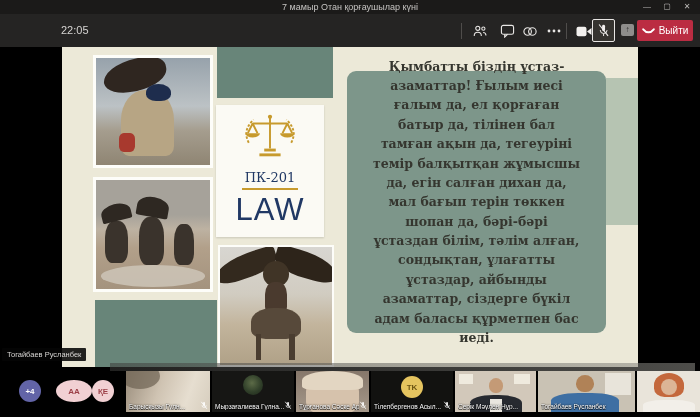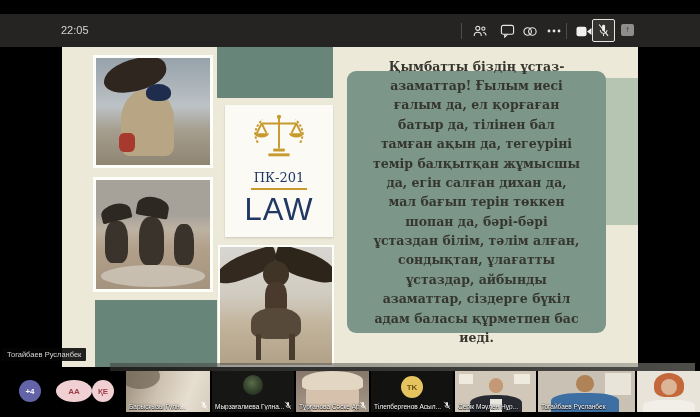--- a/index.html
+++ b/index.html
@@ -53,21 +53,21 @@
   
   .im3{background:linear-gradient(#d8d6d1 0%,#d1ccc1 40%,#c2b49c 66%,#b0a187 100%);}
   .im3 .wingL{left:-6%;top:6%;width:58%;height:20%;background:#33291e;border-radius:80% 20% 60% 40%;transform:rotate(-18deg);}
   .im3 .wingR{left:48%;top:4%;width:58%;height:22%;background:#2d241a;border-radius:20% 80% 40% 60%;transform:rotate(16deg);}
   .im3 .ebody{left:38%;top:12%;width:24%;height:22%;background:#403426;border-radius:50%;}
   .im3 .rider{left:40%;top:30%;width:20%;height:26%;background:#4a3a2e;border-radius:40% 40% 20% 20%;}
   .im3 .horse{left:28%;top:52%;width:44%;height:26%;background:#57493a;border-radius:45% 45% 30% 30%;}
   .im3 .leg{top:74%;width:5%;height:22%;background:#4a3d30;}
 
   
-  .logocard{position:absolute;left:163px;top:58px;width:108px;height:132px;background:#fbfaf4;
+  .logocard{position:absolute;left:154px;top:58px;width:108px;height:132px;background:#fbfaf4;
        box-shadow:0 1px 2px rgba(0,0,0,.15);text-align:center;}
   .logocard .grp{font-family:"DejaVu Serif",serif;color:#203864;font-size:13px;margin-top:2px;}
   .logocard .rule{width:56px;height:2px;background:#c79a2d;margin:3px auto 2px;}
   .logocard .law{font-family:Liberation Sans, sans-serif;color:#203864;font-size:31px;letter-spacing:1px;}
 
   
   .quote{position:absolute;left:285px;top:24px;width:259px;height:262px;background:#7d968a;border-radius:9px;
        padding:12px 26px;display:flex;align-items:center;justify-content:center;}
   .quote p{margin:0;font-family:"DejaVu Serif",serif;font-weight:600;font-size:12.5px;line-height:1.55;
        color:#35362f;text-align:center;}
@@ -114,20 +114,26 @@
   .t7bg{position:absolute;inset:0;background:#e9e4da;}
   .t7hair{position:absolute;left:50%;top:2px;margin-left:-15px;width:30px;height:24px;background:#c4683c;border-radius:50% 50% 35% 35%;}
   .t7face{position:absolute;left:50%;top:8px;margin-left:-8px;width:16px;height:16px;background:#dcb596;border-radius:50%;}
   .t7top{position:absolute;left:50%;bottom:0;margin-left:-26px;width:52px;height:12px;background:#f2efe9;border-radius:40% 40% 0 0;}
 </style>
 </head>
 <body>
 
 <div id="app">
 
+  <div class="titlebar">
+    <div class="title">7 мамыр Отан қорғаушылар күні</div>
+    <div class="winctl min">—</div>
+    <div class="winctl max">▢</div>
+    <div class="winctl cls">✕</div>
+  </div>
 
   <div class="toolbar">
     <div class="tb-time">22:05</div>
 
     <div class="tb-divider" style="left:461px"></div>
 
     <div class="tb-ic" style="left:470px">
       <svg width="16" height="14" viewBox="0 0 18 14" fill="none" stroke="#e8e6e4" stroke-width="1.2">
         <circle cx="6.5" cy="4" r="2.3"></circle>
           <path d="M2.5 12.5c0-2.4 1.8-4 4-4s4 1.6 4 4"></path>
@@ -165,20 +171,26 @@
     </div>
     <div class="micbox">
       <svg width="13" height="15" viewBox="0 0 16 18">
         <rect x="6.3" y="2" width="3.6" height="8" rx="1.8" fill="#f2f0ee"></rect>
         <path d="M4 8.5a4.2 4.2 0 0 0 8.4 0" fill="none" stroke="#f2f0ee" stroke-width="1.2"></path>
         <line x1="8.1" y1="13" x2="8.1" y2="15.8" stroke="#f2f0ee" stroke-width="1.2"></line>
         <line x1="2.6" y1="1.6" x2="13.6" y2="15.6" stroke="#f2f0ee" stroke-width="1.4"></line>
       </svg>
     </div>
     <div class="sharechip">↑</div>
+    <div class="leave">
+      <svg width="13" height="7" viewBox="0 0 16 8">
+        <path d="M1.5 2.5 C5.5 7.5, 10.5 7.5, 14.5 2.5" stroke="#fff" stroke-width="2.4" fill="none" stroke-linecap="round"></path>
+      </svg>
+      <span>Выйти</span>
+    </div>
   </div>
 
   <div class="stage">
     <div class="slide">
 
       <div class="photo" style="left:31px;top:8px;width:120px;height:113px">
         <div class="im im1">
           <div class="blob eagle"></div>
             <div class="blob torso"></div>
           <div class="blob hat"></div>

